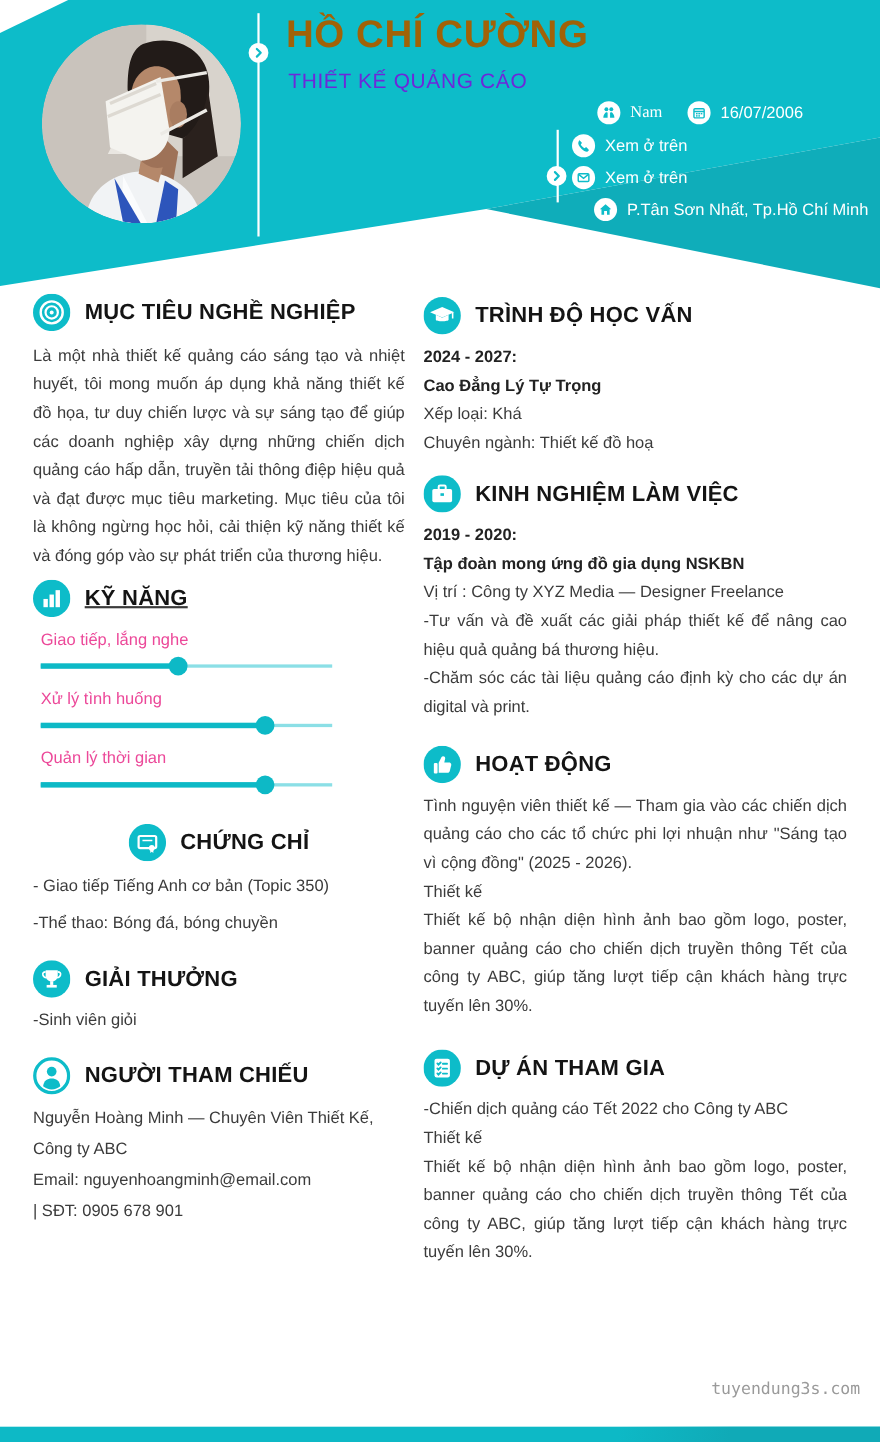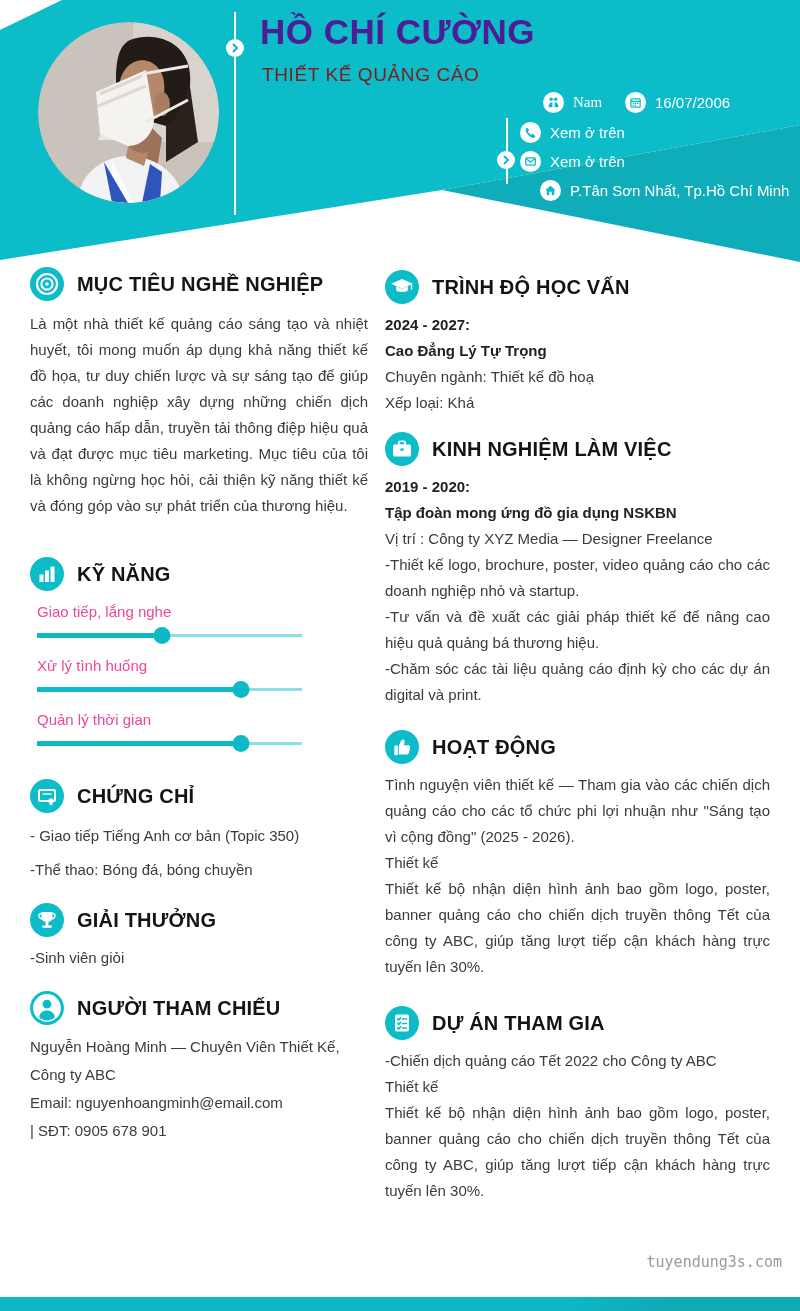--- a/index.html
+++ b/index.html
@@ -7,22 +7,22 @@
   .page{position:relative;width:800px;height:1311px;background:#fff;overflow:hidden;}
 
   
   .header{position:absolute;top:0;left:0;width:800px;height:290px;}
   .header svg.bg{position:absolute;top:0;left:0;}
   .photo{position:absolute;left:38px;top:22px;width:181px;height:181px;border-radius:50%;overflow:hidden;}
   .vline1{position:absolute;left:234px;top:12px;width:2px;height:203px;background:#fff;}
   .vline2{position:absolute;left:506px;top:118px;width:2px;height:66px;background:#fff;}
   .chev{position:absolute;width:18px;height:18px;border-radius:50%;background:#fff;display:flex;align-items:center;justify-content:center;}
   .chev svg{display:block;}
-  .name{position:absolute;left:260px;top:12px;color:#4c1d95;font-size:35px;font-weight:bold;letter-spacing:.5px;}
-  .subtitle{position:absolute;left:262px;top:64px;color:#7f1d1d;font-size:19px;letter-spacing:.6px;}
+  .name{position:absolute;left:260px;top:12px;color:#a16207;font-size:35px;font-weight:bold;letter-spacing:.5px;}
+  .subtitle{position:absolute;left:262px;top:64px;color:#6d28d9;font-size:19px;letter-spacing:.6px;}
   .crow{position:absolute;display:flex;align-items:center;gap:9px;color:#fff;font-size:15px;}
   .cicon{width:21px;height:21px;border-radius:50%;background:#fff;display:flex;align-items:center;justify-content:center;flex:none;}
 
   
   .col{position:absolute;color:#3b3b3b;font-size:15px;line-height:26px;}
   .col-left{left:30px;top:267px;width:338px;}
   .col-right{left:385px;top:270px;width:385px;}
   .sec{display:flex;align-items:center;gap:13px;}
   .sec .badge{width:34px;height:34px;flex:none;}
   .sec .t{font-size:20px;font-weight:bold;color:#141414;letter-spacing:.2px;}
@@ -171,21 +171,21 @@
             <circle cx="17" cy="17" r="17" fill="#0dbcc9"></circle>
             <circle cx="17" cy="17" r="10" fill="none" stroke="#fff" stroke-width="2.2"></circle>
             <circle cx="17" cy="17" r="5.6" fill="none" stroke="#fff" stroke-width="2"></circle>
             <circle cx="17" cy="17" r="1.8" fill="#fff"></circle>
           </svg>
       </span>
       <span class="t">MỤC TIÊU NGHỀ NGHIỆP</span>
     </div>
     <p class="just mt10">Là một nhà thiết kế quảng cáo sáng tạo và nhiệt huyết, tôi mong muốn áp dụng khả năng thiết kế đồ họa, tư duy chiến lược và sự sáng tạo để giúp các doanh nghiệp xây dựng những chiến dịch quảng cáo hấp dẫn, truyền tải thông điệp hiệu quả và đạt được mục tiêu marketing. Mục tiêu của tôi là không ngừng học hỏi, cải thiện kỹ năng thiết kế và đóng góp vào sự phát triển của thương hiệu.</p>
 
-    <div class="sec" style="margin-top:38px;">
+    <div class="sec" style="margin-top:8px;text-decoration:underline;">
       <span class="badge">
         <svg width="34" height="34" viewBox="0 0 34 34">
             <circle cx="17" cy="17" r="17" fill="#0dbcc9"></circle>
             <g fill="#fff">
               <rect x="9.5" y="17.5" width="4" height="7.5"></rect>
               <rect x="15" y="13.5" width="4" height="11.5"></rect>
               <rect x="20.5" y="9.5" width="4" height="15.5"></rect>
             </g>
           </svg>
       </span>
@@ -211,21 +211,21 @@
       <div class="skill-row">
         <div class="skill-label">Quản lý thời gian</div>
         <div class="skill-track">
           <div class="skill-rest"></div>
           <div class="skill-fill" style="width: 77%;"></div>
           <div class="skill-dot" style="left: 77%;"></div>
         </div>
       </div>
     </div>
 
-    <div class="sec" style="margin-top:26px;">
+    <div class="sec" style="margin-top:26px;justify-content:center;">
       <span class="badge">
         <svg width="34" height="34" viewBox="0 0 34 34">
             <circle cx="17" cy="17" r="17" fill="#0dbcc9"></circle>
             <rect x="9" y="11" width="16" height="11" rx="1.5" fill="none" stroke="#fff" stroke-width="2"></rect>
             <line x1="12.5" y1="15" x2="21.5" y2="15" stroke="#fff" stroke-width="1.4"></line>
             <circle cx="21" cy="21.8" r="2.6" fill="#fff"></circle>
             <polygon points="19.6,23.5 22.4,23.5 22.4,26.5 21,25.4 19.6,26.5" fill="#fff"></polygon>
           </svg>
       </span>
       <span class="t">CHỨNG CHỈ</span>
@@ -275,40 +275,39 @@
             <polygon points="17,9 28,13.8 17,18.6 6,13.8" fill="#fff"></polygon>
             <path d="M11.2,16.2 L11.2,20.6 C11.2,22.4 22.8,22.4 22.8,20.6 L22.8,16.2 L17,18.8 Z" fill="#fff"></path>
             <line x1="26.5" y1="14.5" x2="26.5" y2="19.5" stroke="#fff" stroke-width="1.4"></line>
           </svg>
       </span>
       <span class="t">TRÌNH ĐỘ HỌC VẤN</span>
     </div>
     <div class="mt8">
       <p class="b">2024 - 2027:</p>
       <p class="b">Cao Đẳng Lý Tự Trọng</p>
+      <p>Xếp loại: Khá</p>
       <p>Chuyên ngành: Thiết kế đồ hoạ</p>
-      <p>Xếp loại: Khá</p>
     </div>
 
     <div class="sec" style="margin-top:16px;">
       <span class="badge">
         <svg width="34" height="34" viewBox="0 0 34 34">
             <circle cx="17" cy="17" r="17" fill="#0dbcc9"></circle>
             <rect x="13.8" y="9.4" width="6.4" height="4" rx="1.2" fill="none" stroke="#fff" stroke-width="1.8"></rect>
             <rect x="8" y="12.6" width="18" height="12" rx="1.6" fill="#fff"></rect>
             <rect x="15.4" y="16.4" width="3.2" height="2.4" fill="#0dbcc9"></rect>
           </svg>
       </span>
       <span class="t">KINH NGHIỆM LÀM VIỆC</span>
     </div>
     <div class="mt8">
       <p class="b">2019 - 2020:</p>
       <p class="b">Tập đoàn mong ứng đồ gia dụng NSKBN</p>
       <p>Vị trí : Công ty XYZ Media — Designer Freelance</p>
-      <p class="just">-Thiết kế logo, brochure, poster, video quảng cáo cho các doanh nghiệp nhỏ và startup.</p>
       <p class="just">-Tư vấn và đề xuất các giải pháp thiết kế để nâng cao hiệu quả quảng bá thương hiệu.</p>
       <p class="just">-Chăm sóc các tài liệu quảng cáo định kỳ cho các dự án digital và print.</p>
     </div>
 
     <div class="sec" style="margin-top:22px;">
       <span class="badge">
         <svg width="34" height="34" viewBox="0 0 34 34">
             <circle cx="17" cy="17" r="17" fill="#0dbcc9"></circle>
             <rect x="9.4" y="15.6" width="3.4" height="9.6" rx="1" fill="#fff"></rect>
             <path d="M13.8,24.6 L21.6,24.6 C22.7,24.6 23.6,23.9 23.9,22.8 L25.2,17.6 C25.5,16.4 24.6,15.2 23.3,15.2 L18.9,15.2 L19.7,11.6 C19.9,10.5 19.1,9.4 17.9,9.4 C17.3,9.4 16.7,9.7 16.4,10.2 L13.8,15.4 Z" fill="#fff"></path>

